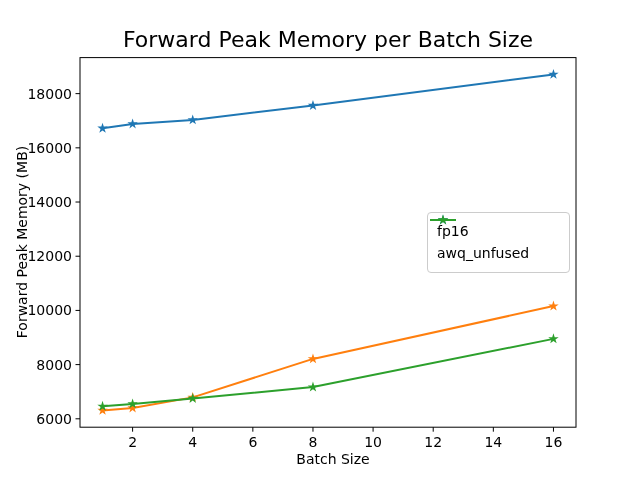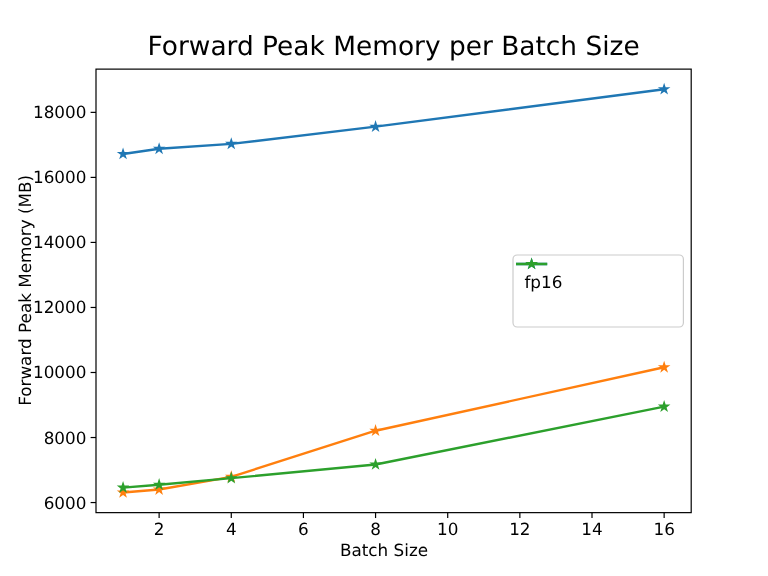--- a/index.html
+++ b/index.html
@@ -1,21 +1,21 @@
 <!DOCTYPE html>
 <html><head>
 <meta charset="utf-8">
 <style>
   html,body{margin:0;padding:0;background:#fff;}
   .figure{position:relative;width:640px;height:480px;background:#ffffff;overflow:hidden;
           font-family:"DejaVu Sans",sans-serif;color:#000;}
   .figure svg{position:absolute;left:0;top:0;}
   .chart-title{position:absolute;left:80px;width:496px;top:27px;text-align:center;
                font-size:22px;line-height:1.2;}
-  .x-label{position:absolute;left:72px;width:496px;top:451px;text-align:center;font-size:14px;}
+  .x-label{position:absolute;left:85px;width:496px;top:451px;text-align:center;font-size:14px;}
   .y-label{position:absolute;left:22px;top:242px;transform:translate(-50%,-50%) rotate(-90deg);
            white-space:nowrap;font-size:14px;}
   .legend{position:absolute;left:427px;top:212px;width:143px;box-sizing:border-box;
           border:1px solid #cccccc;border-radius:4px;background:rgba(255,255,255,0.85);
           padding:8px 9px;display:flex;flex-direction:column;justify-content:space-around;height:61px;}
   .legend-row{display:flex;align-items:center;gap:8px;font-size:14px;line-height:17px;}
   .legend-row svg{flex:0 0 auto;}
   .tick-text{font-family:"DejaVu Sans",sans-serif;font-size:14px;fill:#000;}
 </style>
 </head>
@@ -84,15 +84,16 @@
           <line x1="2" y1="7" x2="28" y2="7" stroke="#1f77b4" stroke-width="2"></line>
           <path d="M15.00,1.50L16.23,5.30L20.23,5.30L17.00,7.65L18.23,11.45L15.00,9.10L11.77,11.45L13.00,7.65L9.77,5.30L13.77,5.30Z" fill="#1f77b4"></path>
         </svg>
       <span>fp16</span>
     </div>
     <div class="legend-row">
       <svg class="swatch" width="30" height="14">
           <line x1="2" y1="7" x2="28" y2="7" stroke="#2ca02c" stroke-width="2"></line>
           <path d="M15.00,1.50L16.23,5.30L20.23,5.30L17.00,7.65L18.23,11.45L15.00,9.10L11.77,11.45L13.00,7.65L9.77,5.30L13.77,5.30Z" fill="#2ca02c"></path>
         </svg>
+      <span>awq_unfused</span>
     </div>
   </div>
 </div>
 
 </body></html>

